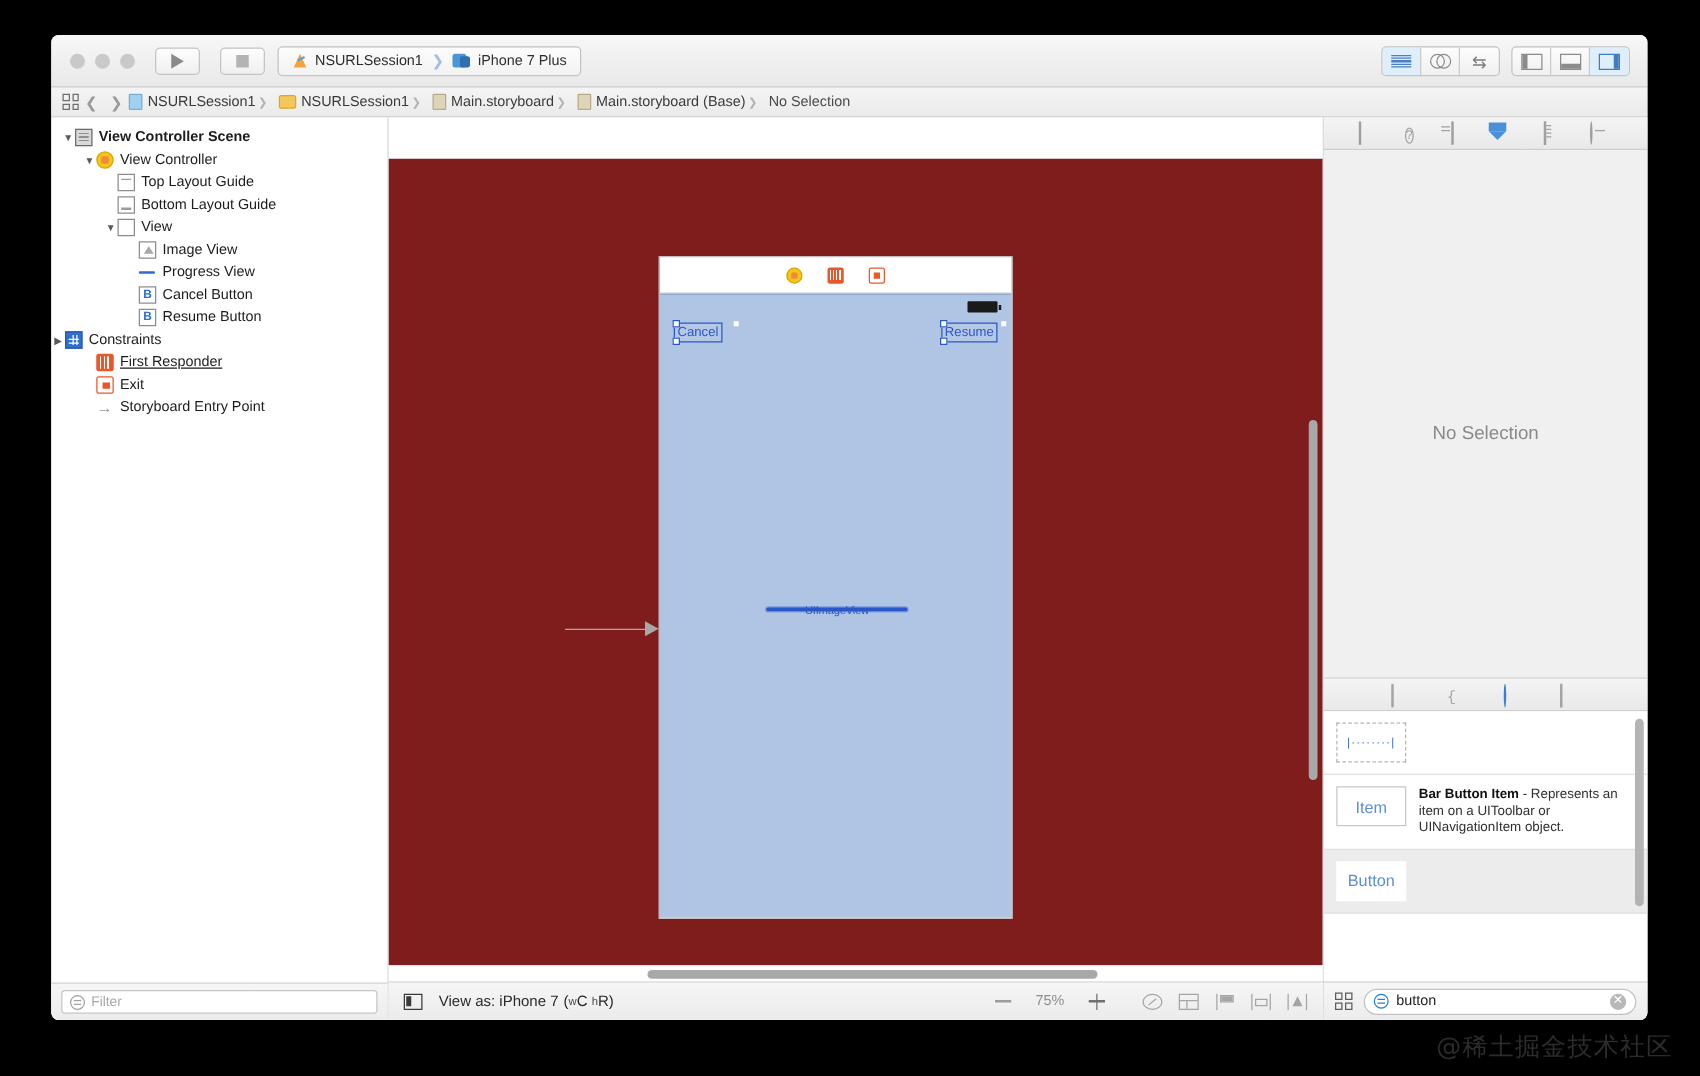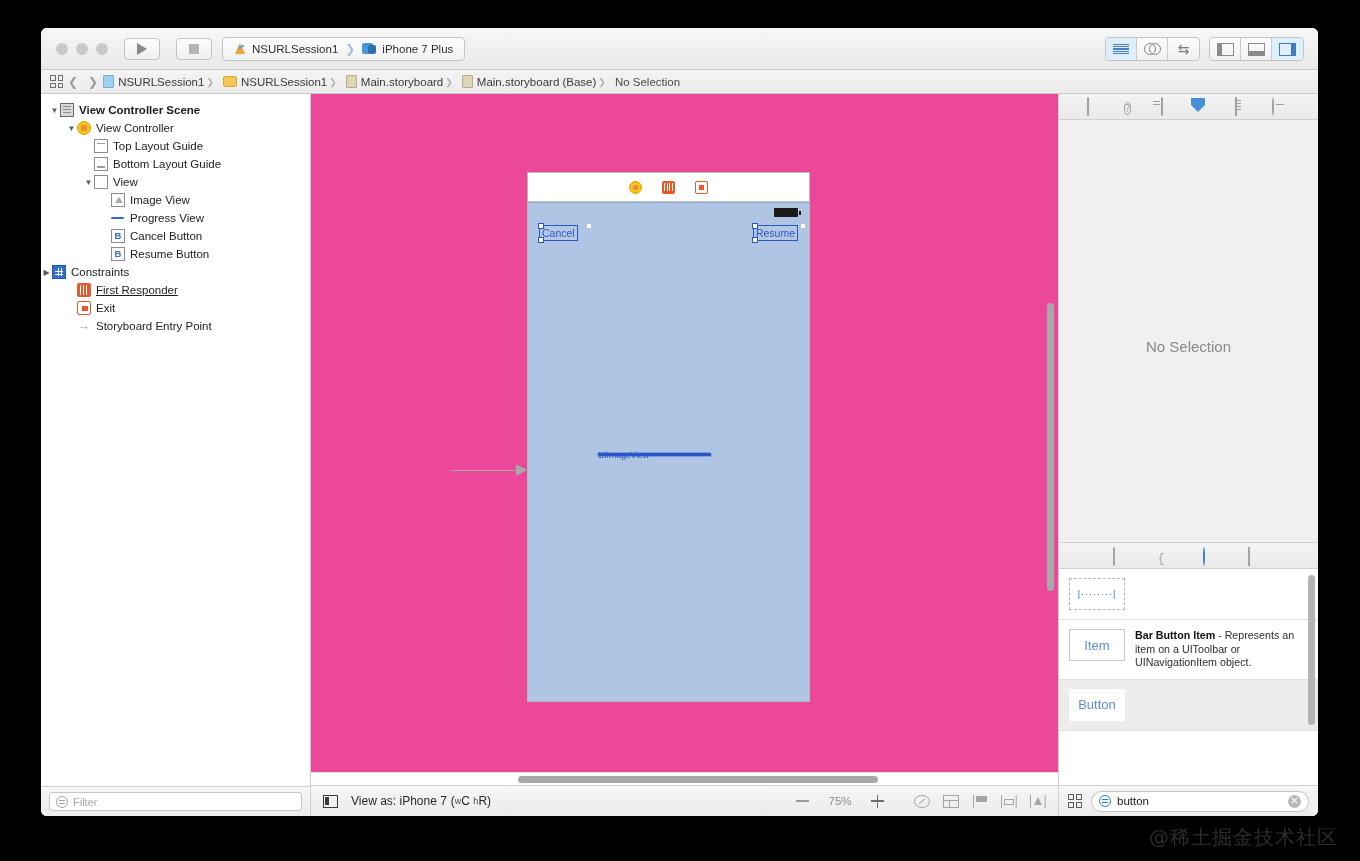--- a/index.html
+++ b/index.html
@@ -209,21 +209,21 @@
   }
   .ic-filter::after {
     content: ""; position: absolute; left: 2px; right: 2px; top: 3.2px; height: 1.2px;
     background: #a2a2a2; box-shadow: 0 3px 0 #a2a2a2;
   }
   .ic-filter.blue { border-color: #1f7fe0; }
   .ic-filter.blue::after { background: #1f7fe0; box-shadow: 0 3px 0 #1f7fe0; }
   
   .editor { flex: 1; position: relative; background: #fff; display: flex; flex-direction: column; }
   .canvas {
-    flex: 1; position: relative; background: #ec4899; overflow: hidden;
+    flex: 1; position: relative; background: #7f1d1d; overflow: hidden; margin-top: 33px;
   }
   .scene {
     position: absolute; left: 216px; top: 78px;
     width: 283px; height: 530px;
     border: 1px solid #b9b9b9; background: #fff;
   }
   .scene-bar {
     height: 29px; border-bottom: 1px solid #c7c7c7;
     display: flex; align-items: center; justify-content: center; gap: 20px;
     background: #fff;
@@ -250,21 +250,21 @@
   }
   .sel-label::before, .sel-label::after {
     content: ""; position: absolute; left: -2px; width: 4px; height: 4px;
     background: #fff; border: 1px solid #2a57c8;
   }
   .sel-label::before { top: -3px; box-shadow: 48px 0 0 -1px #fff, 48px 0 0 0 rgba(0,0,0,0); }
   .sel-label::after { bottom: -3px; }
   .cancel-lbl { left: 11px; top: 22px; }
   .resume-lbl { right: 11px; top: 22px; }
   .center-ctl {
-    position: absolute; left: 70px; top: 244px; width: 113px; 
+    position: absolute; left: 85px; top: 244px; width: 113px; text-align: center;
   }
   .center-ctl .imglbl {
     font-size: 9px; color: #2a57c8; letter-spacing: -.2px; position: relative; top: 3px;
   }
   .center-ctl .progress {
     height: 3px; background: #2a57c8; border-radius: 2px; margin-top: -4px;
     box-shadow: 0 0 0 1px rgba(42,87,200,.35);
   }
   .entry-arrow {
     position: absolute; left: 141px; top: 370px;

